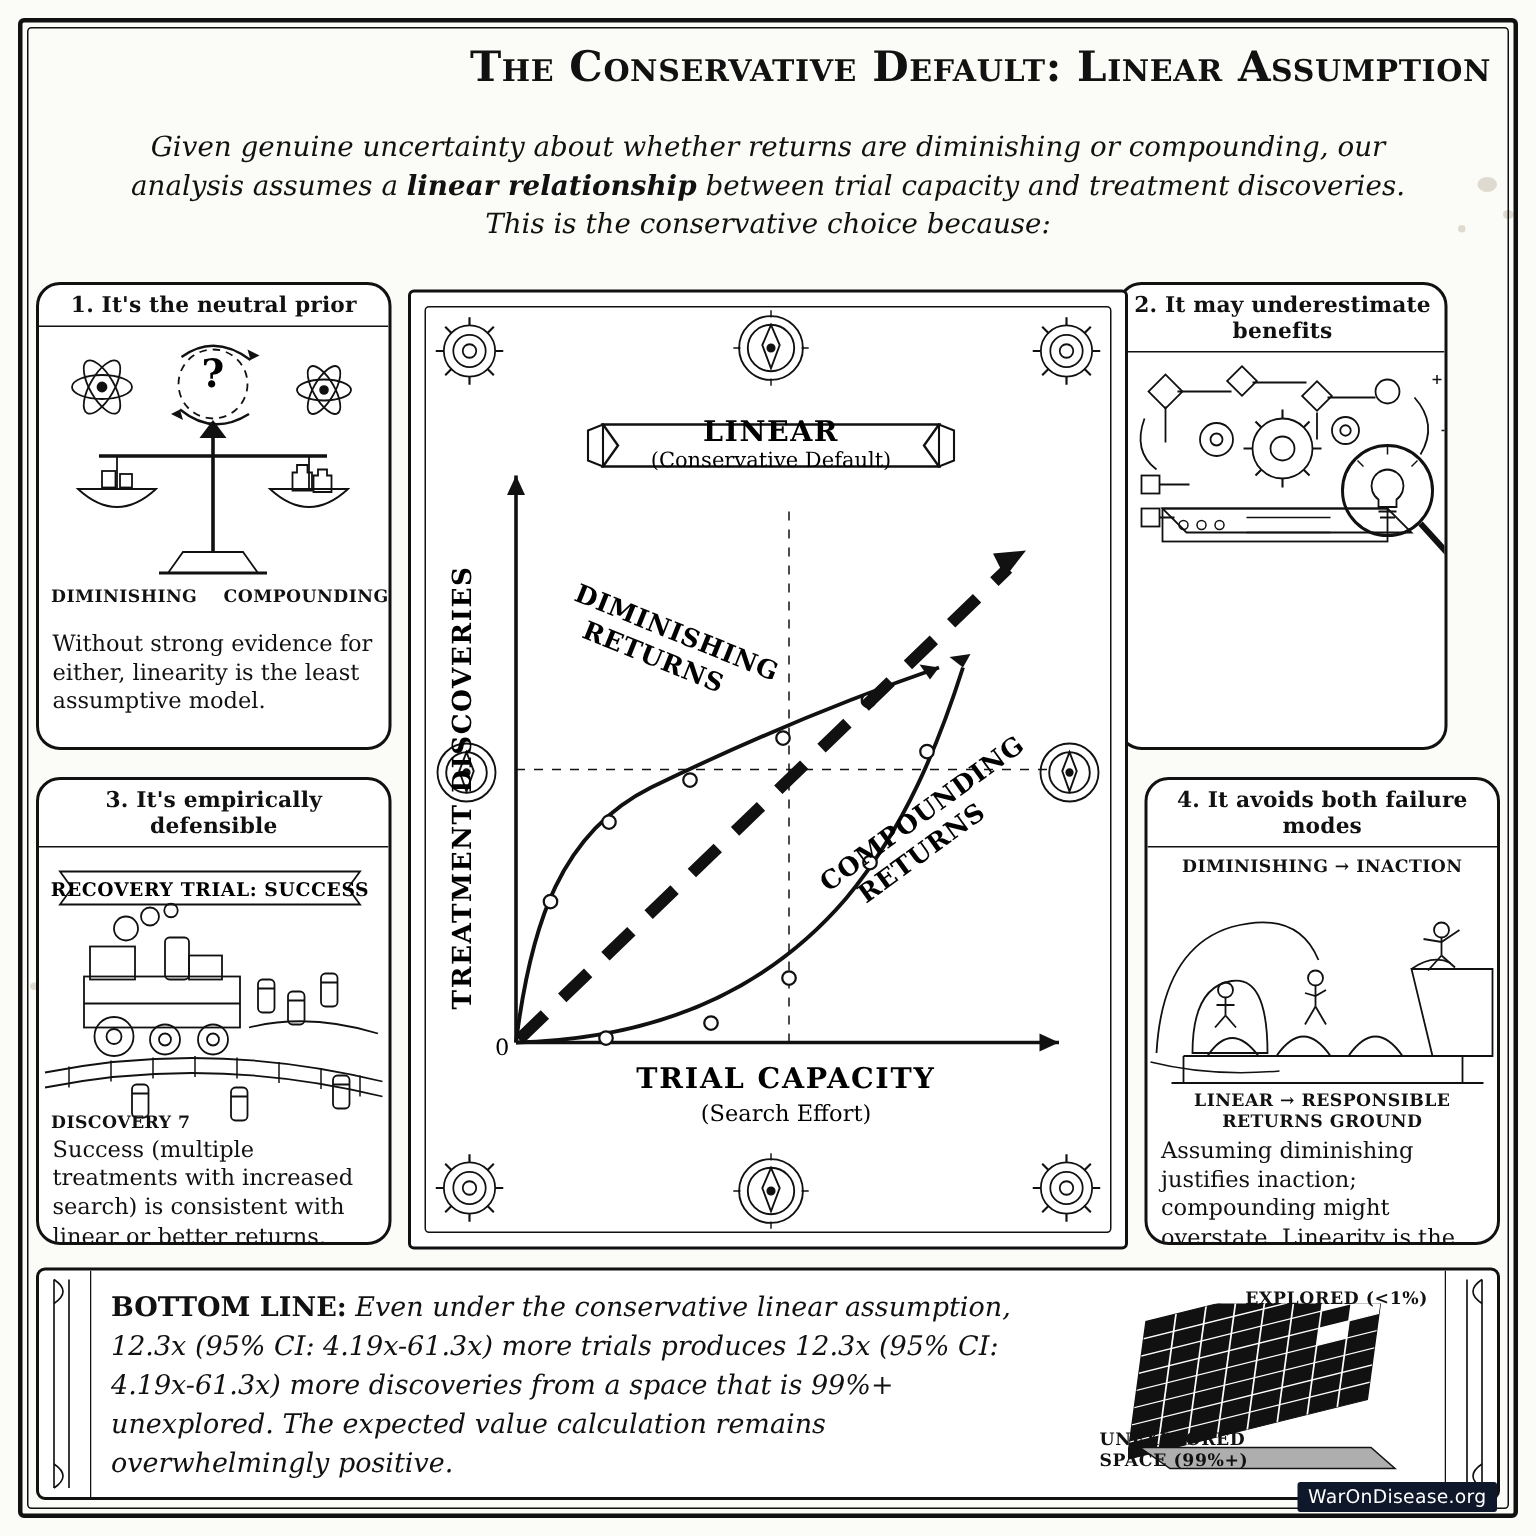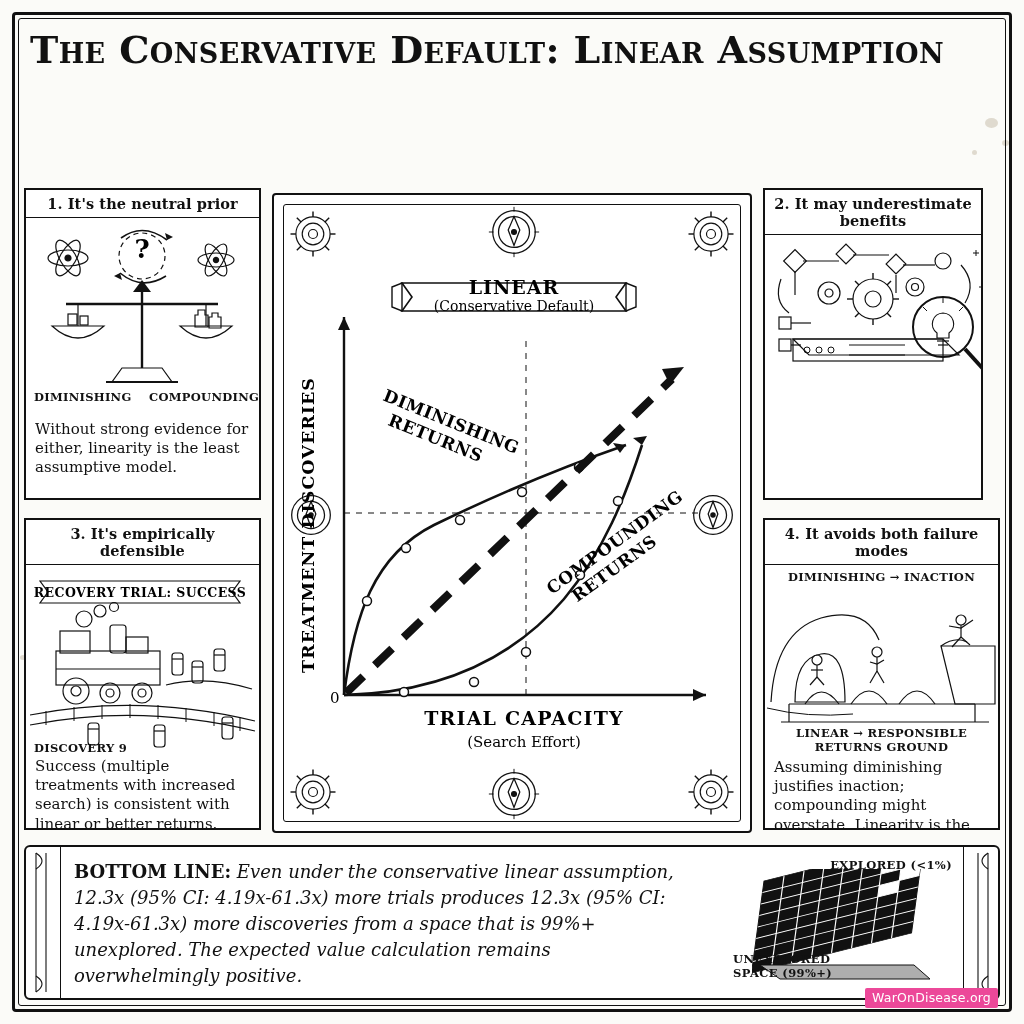--- a/index.html
+++ b/index.html
@@ -25,43 +25,43 @@
     position:absolute;
     left:18px;top:18px;right:18px;bottom:18px;
     border:1px solid #111;
     border-radius:3px;
   }
 
   
   .title{
     position:absolute;
     left:30px;right:30px;top:30px;
-    text-align:left;
-    font-size:38px;
+    text-align:right;
+    font-size:28px;
     font-weight:bold;
     letter-spacing:.4px;
     font-variant:small-caps;
     text-transform:capitalize;
     line-height:1.05;
   }
   .subtitle{
     position:absolute;
     left:70px;right:70px;top:86px;
     text-align:center;
     font-size:18.5px;
     font-style:italic;
     line-height:1.38;
   }
   .subtitle b{font-style:italic;font-weight:bold;}
 
   
   .card{
     position:absolute;
     border:2px solid #111;
-    border-radius:0;
+    border-radius:16px;
     background:#fff;
     box-sizing:border-box;
     overflow:hidden;
   }
   .card-head{
     border-bottom:1.5px solid #111;
     text-align:center;
     font-size:14.5px;
     font-weight:bold;
     padding:5px 4px 5px;
@@ -73,21 +73,21 @@
     line-height:1.28;
     text-align:left;
   }
   .card-art{
     position:relative;
     height:140px;
   }
 
   #card-tl{left:24px;  top:188px; width:237px; height:312px;}
   #card-bl{left:24px;  top:518px; width:237px; height:312px;}
-  #card-tr{left:763px; top:188px; width:220px; height:312px;}
+  #card-tr{left:745px; top:188px; width:220px; height:312px;}
   #card-br{left:763px; top:518px; width:237px; height:312px;}
 
   
   #chart-panel{
     position:absolute;
     left:272px;top:193px;width:480px;height:640px;
     border:2px solid #111;
     border-radius:4px;
     background:#fff;
     box-sizing:border-box;
@@ -138,21 +138,21 @@
     position:absolute;right:46px;top:12px;font-size:11.5px;font-weight:bold;
     text-align:right;line-height:1.2;letter-spacing:.4px;
   }
   .lbl-unexplored{
     position:absolute;right:165px;top:106px;font-size:11.5px;font-weight:bold;
     text-align:left;line-height:1.2;letter-spacing:.4px;width:100px;
   }
 
   .watermark{
     position:absolute;right:26px;bottom:16px;
-    background:#ec4899;color:#fff;
+    background:#0f172a;color:#fff;
     font-family:"DejaVu Sans", sans-serif;
     font-size:12.5px;
     padding:2px 7px 3px;
     border-radius:2px;
     letter-spacing:.2px;
   }
 
   .tiny{font-size:11.5px;letter-spacing:.3px;font-weight:bold;text-align:center;}
   .speck{position:absolute;background:#d8d2c4;border-radius:50%;opacity:.8;}
 </style>
@@ -164,20 +164,23 @@
   <div class="speck" style="left:985px;top:118px;width:13px;height:10px;"></div>
   <div class="speck" style="left:1002px;top:140px;width:7px;height:6px;"></div>
   <div class="speck" style="left:972px;top:150px;width:5px;height:5px;"></div>
   <div class="speck" style="left:20px;top:655px;width:6px;height:5px;"></div>
 
   <div class="outer-frame"></div>
   <div class="inner-frame"></div>
 
   <div class="title">The Conservative Default: Linear Assumption</div>
 
+  <div class="subtitle">
+    <span>Given genuine uncertainty about whether returns are diminishing or compounding, our analysis assumes a </span><b>linear relationship</b><span> between trial capacity and treatment discoveries. This is the conservative choice because:</span>
+  </div>
 
   <div class="card" id="card-tl">
     <div class="card-head">1. It's the neutral prior</div>
     <div class="card-art" style="height:196px;">
       <svg width="233" height="196" viewBox="0 0 233 196">
         <g stroke="#111" fill="none" stroke-width="1.2">
 
           <g transform="translate(42,40)">
             <ellipse cx="0" cy="0" rx="20" ry="8"></ellipse>
             <ellipse cx="0" cy="0" rx="20" ry="8" transform="rotate(60)"></ellipse>
@@ -272,21 +275,21 @@
             <rect x="62" y="158" width="11" height="22" rx="3"></rect>
               <line x1="62" y1="164" x2="73" y2="164"></line>
             <rect x="128" y="160" width="11" height="22" rx="3"></rect>
               <line x1="128" y1="166" x2="139" y2="166"></line>
             <rect x="196" y="152" width="11" height="22" rx="3"></rect>
               <line x1="196" y1="158" x2="207" y2="158"></line>
           </g>
         </g>
         <text x="114" y="32" font-family="DejaVu Serif, serif" font-size="12.5" font-weight="bold" text-anchor="middle" letter-spacing="0.4">RECOVERY TRIAL: SUCCESS</text>
       </svg>
-      <div style="position:absolute;left:8px;top:176px;" class="tiny">DISCOVERY 9</div>
+      <div style="position:absolute;left:8px;top:176px;" class="tiny">DISCOVERY 7</div>
     </div>
     <div class="card-body" style="padding-top:2px;">Success (multiple treatments with increased search) is consistent with linear or better returns.</div>
   </div>
 
   <div class="card" id="card-tr">
     <div class="card-head">2. It may underestimate benefits</div>
     <div class="card-art" style="height:180px;">
       <svg width="233" height="180" viewBox="0 0 233 180">
         <g stroke="#111" fill="none" stroke-width="1.2">
 

